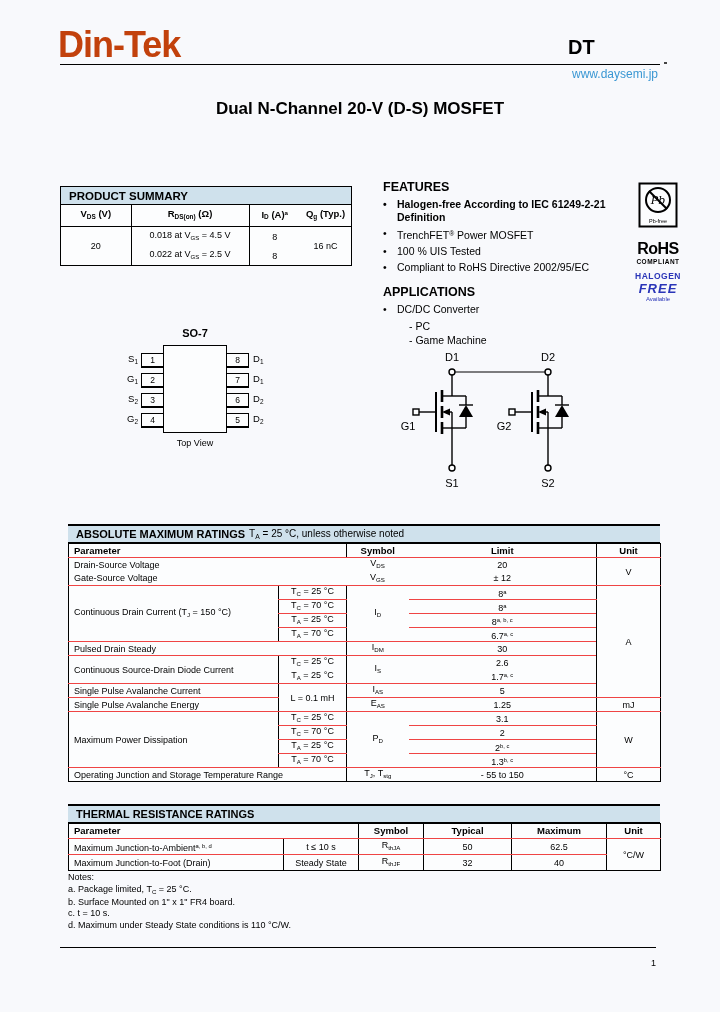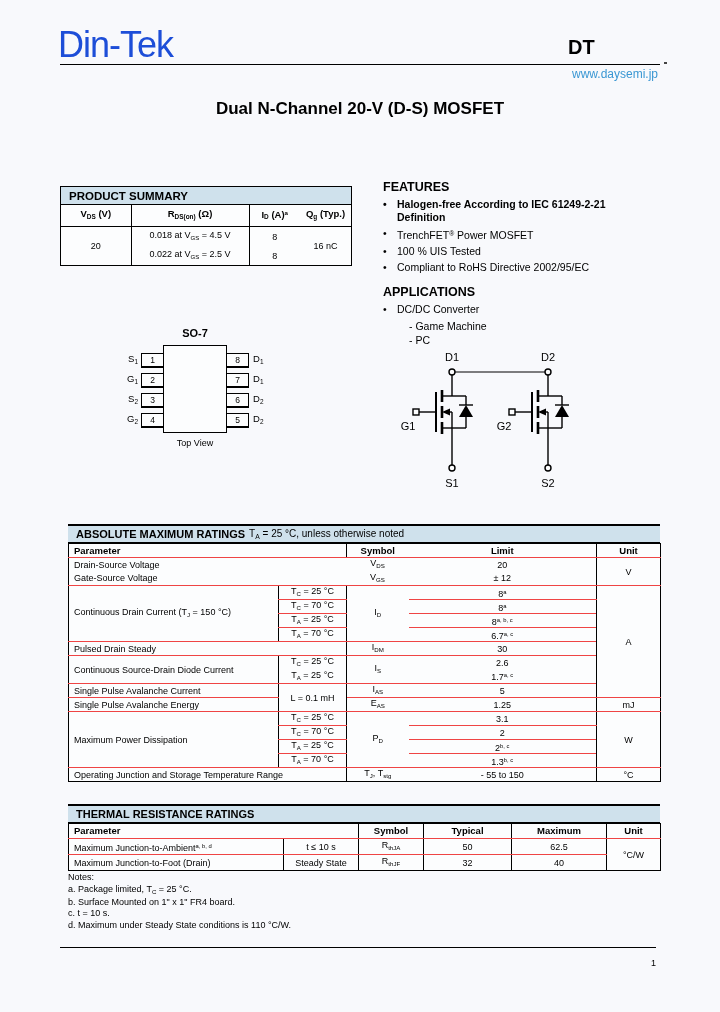--- a/index.html
+++ b/index.html
@@ -3,21 +3,21 @@
 <meta charset="utf-8">
 <style>
   html,body{margin:0;padding:0;background:#e8e8ee;}
   .page{position:relative;width:720px;height:1012px;background:#f8f9fc;
         font-family:"Liberation Sans",sans-serif;color:#000;overflow:hidden;}
   .abs{position:absolute;}
   sub{font-size:68%;vertical-align:-0.25em;}
   sup{font-size:65%;vertical-align:0.45em;}
 
   
-  .logo{left:58px;top:24px;font-size:36px;font-weight:normal;color:#1d4ed8;letter-spacing:-1px;}
+  .logo{left:58px;top:24px;font-size:36px;font-weight:bold;color:#c2410c;letter-spacing:-1px;}
   .part-code{left:568px;top:36px;font-size:20px;font-weight:bold;}
   .head-rule{left:60px;top:64px;width:600px;height:0;border-top:1.6px solid #000;}
   .head-rule-dot{left:664px;top:62px;width:3px;height:2px;background:#444;}
   .website{left:508px;top:67px;width:150px;font-size:12px;color:#3a97d3;text-align:right;}
   .doc-title{left:0;top:99px;width:720px;text-align:center;font-size:17px;font-weight:bold;}
 
   
   table{border-collapse:collapse;table-layout:fixed;background:#fcfdfe;}
   td{padding:0 3px;text-align:center;vertical-align:middle;font-size:9px;line-height:10px;}
   td.param{text-align:left;padding-left:5px;}
@@ -136,29 +136,43 @@
     <div class="feat-item">
       <span class="bullet">•</span>
       <span>100 % UIS Tested</span>
     </div>
     <div class="feat-item">
       <span class="bullet">•</span>
       <span>Compliant to RoHS Directive 2002/95/EC</span>
     </div>
   </div>
 
+  <div class="abs badges">
+    <svg width="40" height="46" viewBox="0 0 40 46">
+      <rect x="1.5" y="1.5" width="37" height="43" fill="#fcfdfe" stroke="#000" stroke-width="2"></rect>
+      <circle cx="20" cy="18" r="12" fill="none" stroke="#000" stroke-width="2"></circle>
+      <text x="20" y="22" text-anchor="middle" font-size="11" font-style="italic" font-family="'DejaVu Serif',serif">Pb</text>
+      <line x1="11" y1="9" x2="29" y2="27" stroke="#000" stroke-width="2"></line>
+      <text x="20" y="41" text-anchor="middle" font-size="5.5" font-family="'Liberation Sans',sans-serif">Pb-free</text>
+    </svg>
+    <div class="rohs">RoHS</div>
+    <div class="compliant">COMPLIANT</div>
+    <div class="halogen">HALOGEN</div>
+    <div class="free">FREE</div>
+    <div class="available">Available</div>
+  </div>
 
   <div class="abs applications">
     <div class="sec-title">APPLICATIONS</div>
     <div class="feat-item">
       <span class="bullet">•</span>
       <span>DC/DC Converter</span>
     </div>
+    <div class="app-sub">-  PC</div>
     <div class="app-sub">-  Game Machine</div>
-    <div class="app-sub">-  PC</div>
   </div>
 
   <div class="abs pkg-name">SO-7</div>
   <div class="abs pkg-body"></div>
   <div class="abs pin-label pl-left" style="left:118px;top:352px;">S<sub>1</sub></div>
   <div class="abs pin-label pl-left" style="left:118px;top:372px;">G<sub>1</sub></div>
   <div class="abs pin-label pl-left" style="left:118px;top:392px;">S<sub>2</sub></div>
   <div class="abs pin-label pl-left" style="left:118px;top:412px;">G<sub>2</sub></div>
   <div class="abs pin-box" style="left:141px;top:353px;">1</div>
   <div class="abs pin-box" style="left:141px;top:373px;">2</div>

